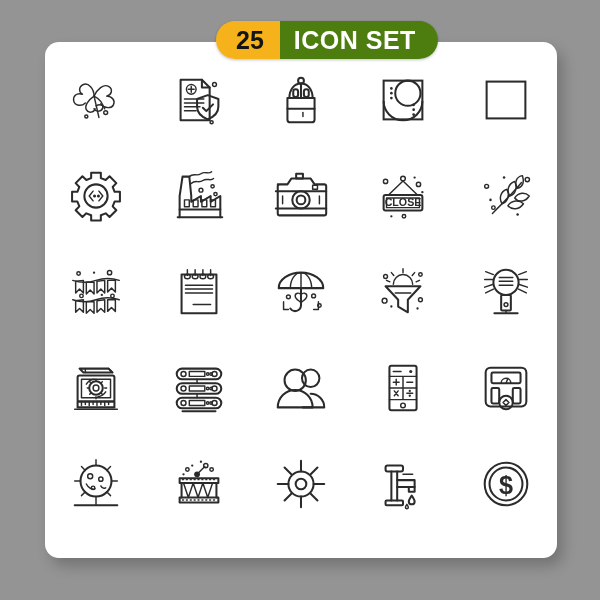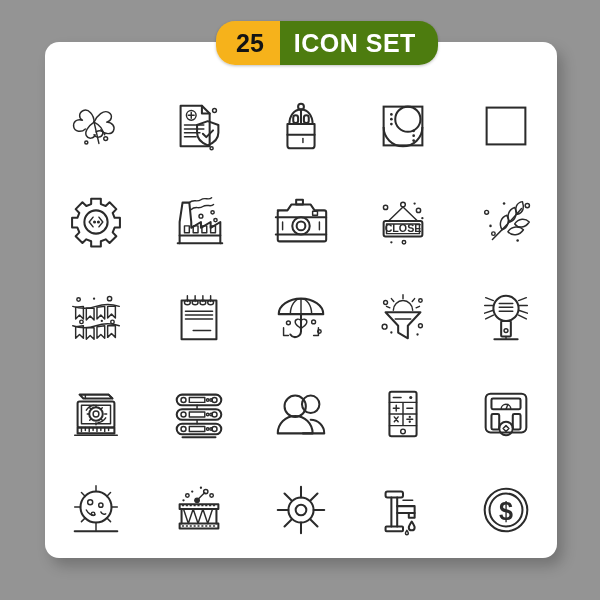--- a/index.html
+++ b/index.html
@@ -30,21 +30,21 @@
     height: 516px;
     background: #ffffff;
     border-radius: 14px;
     box-shadow: 6px 8px 14px rgba(0,0,0,0.22);
   }
   
   .badge {
     position: absolute;
     left: 216px;
     top: 21px;
-    height: 44px;
+    height: 38px;
     display: flex;
     align-items: stretch;
     border-radius: 19px;
     overflow: hidden;
     z-index: 5;
     box-shadow: 0 1px 3px rgba(0,0,0,0.25);
   }
   .badge-num {
     background: #F6B21B;
     color: #141414;
@@ -66,21 +66,21 @@
     display: flex;
     align-items: center;
     justify-content: center;
     padding: 0 22px 0 14px;
     line-height: 1;
   }
   
   .grid {
     position: absolute;
     left: 45px;
-    top: 78px;
+    top: 52px;
     width: 512px;
     height: 480px;
     display: grid;
     grid-template-columns: repeat(5, 1fr);
     grid-template-rows: repeat(5, 1fr);
   }
   .cell {
     display: flex;
     align-items: center;
     justify-content: center;

